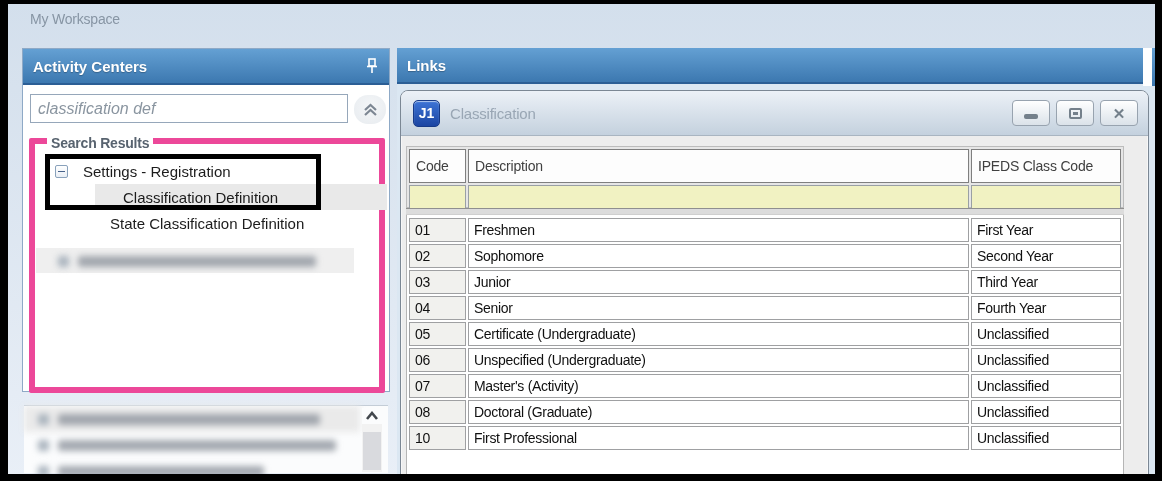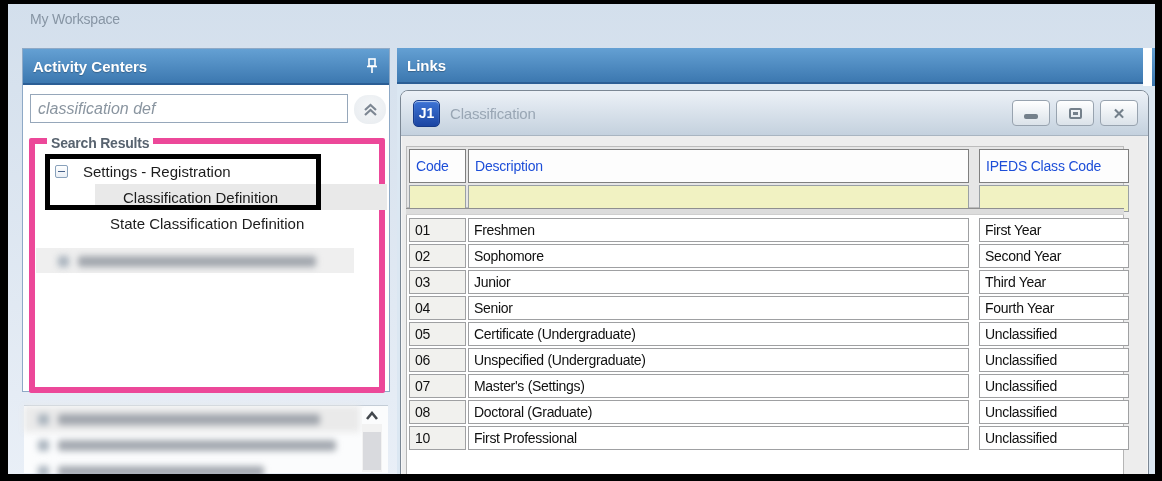--- a/index.html
+++ b/index.html
@@ -97,25 +97,25 @@
     position:relative; }
   .glyph-max::after { content:""; position:absolute; left:2px; top:2px; width:5px;
     height:3px; background:#74808b; }
   .glyph-close { font-size:15px; font-weight:bold; line-height:1; }
 
   
   .grid-headerblock { position:absolute; left:5px; top:55px; width:718px; height:62px;
     background:#e6e6e6; border:1px solid #bcbcbc; padding:2px; }
   .gh-row { display:flex; gap:2px; }
   .gh-cell { border:1px solid #7f7f7f; background:#fdfdfd; height:26px; font-size:14px;
-    color:#1d4ed8; display:flex; align-items:center; padding:16px 6px; letter-spacing:-0.2px; }
+    color:#404040; display:flex; align-items:center; padding:16px 6px; letter-spacing:-0.2px; }
   .gf-cell { border:1px solid #9aa0a4; background:#f1f2c2; height:27px; margin-top:2px; }
   .col-code { width:57px; flex:0 0 57px; }
   .col-desc { width:501px; flex:0 0 501px; }
-  .col-ipeds { width:150px; flex:0 0 150px;margin-left:8px; }
+  .col-ipeds { width:150px; flex:0 0 150px; }
 
   .grid-band { position:absolute; left:5px; top:117px; width:718px; height:7px;
     background:#dcdcdc; border-top:1px solid #8f8f8f; border-bottom:1px solid #cfcfcf; }
   .grid-body { position:absolute; left:5px; top:124px; width:718px; height:268px;
     background:#fff; border:1px solid #b5b5b5; border-top:none; padding:3px 2px 0 2px; }
   .g-row { display:flex; gap:2px; height:24px; margin-bottom:2px; }
   .g-cell { border:1px solid #9fa0a2; font-size:14px; color:#101010; padding:0 5px;
     display:flex; align-items:center; background:#fff; letter-spacing:-0.3px;
     white-space:nowrap; overflow:hidden; }
   .g-cell.code { background:#f1f1ee; }
@@ -273,21 +273,21 @@
   </div>
 
   <div class="g-row">
     <div class="g-cell code col-code">06</div>
     <div class="g-cell col-desc">Unspecified (Undergraduate)</div>
     <div class="g-cell col-ipeds">Unclassified</div>
   </div>
 
   <div class="g-row">
     <div class="g-cell code col-code">07</div>
-    <div class="g-cell col-desc">Master's (Settings)</div>
+    <div class="g-cell col-desc">Master's (Activity)</div>
     <div class="g-cell col-ipeds">Unclassified</div>
   </div>
 
   <div class="g-row">
     <div class="g-cell code col-code">08</div>
     <div class="g-cell col-desc">Doctoral (Graduate)</div>
     <div class="g-cell col-ipeds">Unclassified</div>
   </div>
 
   <div class="g-row">

